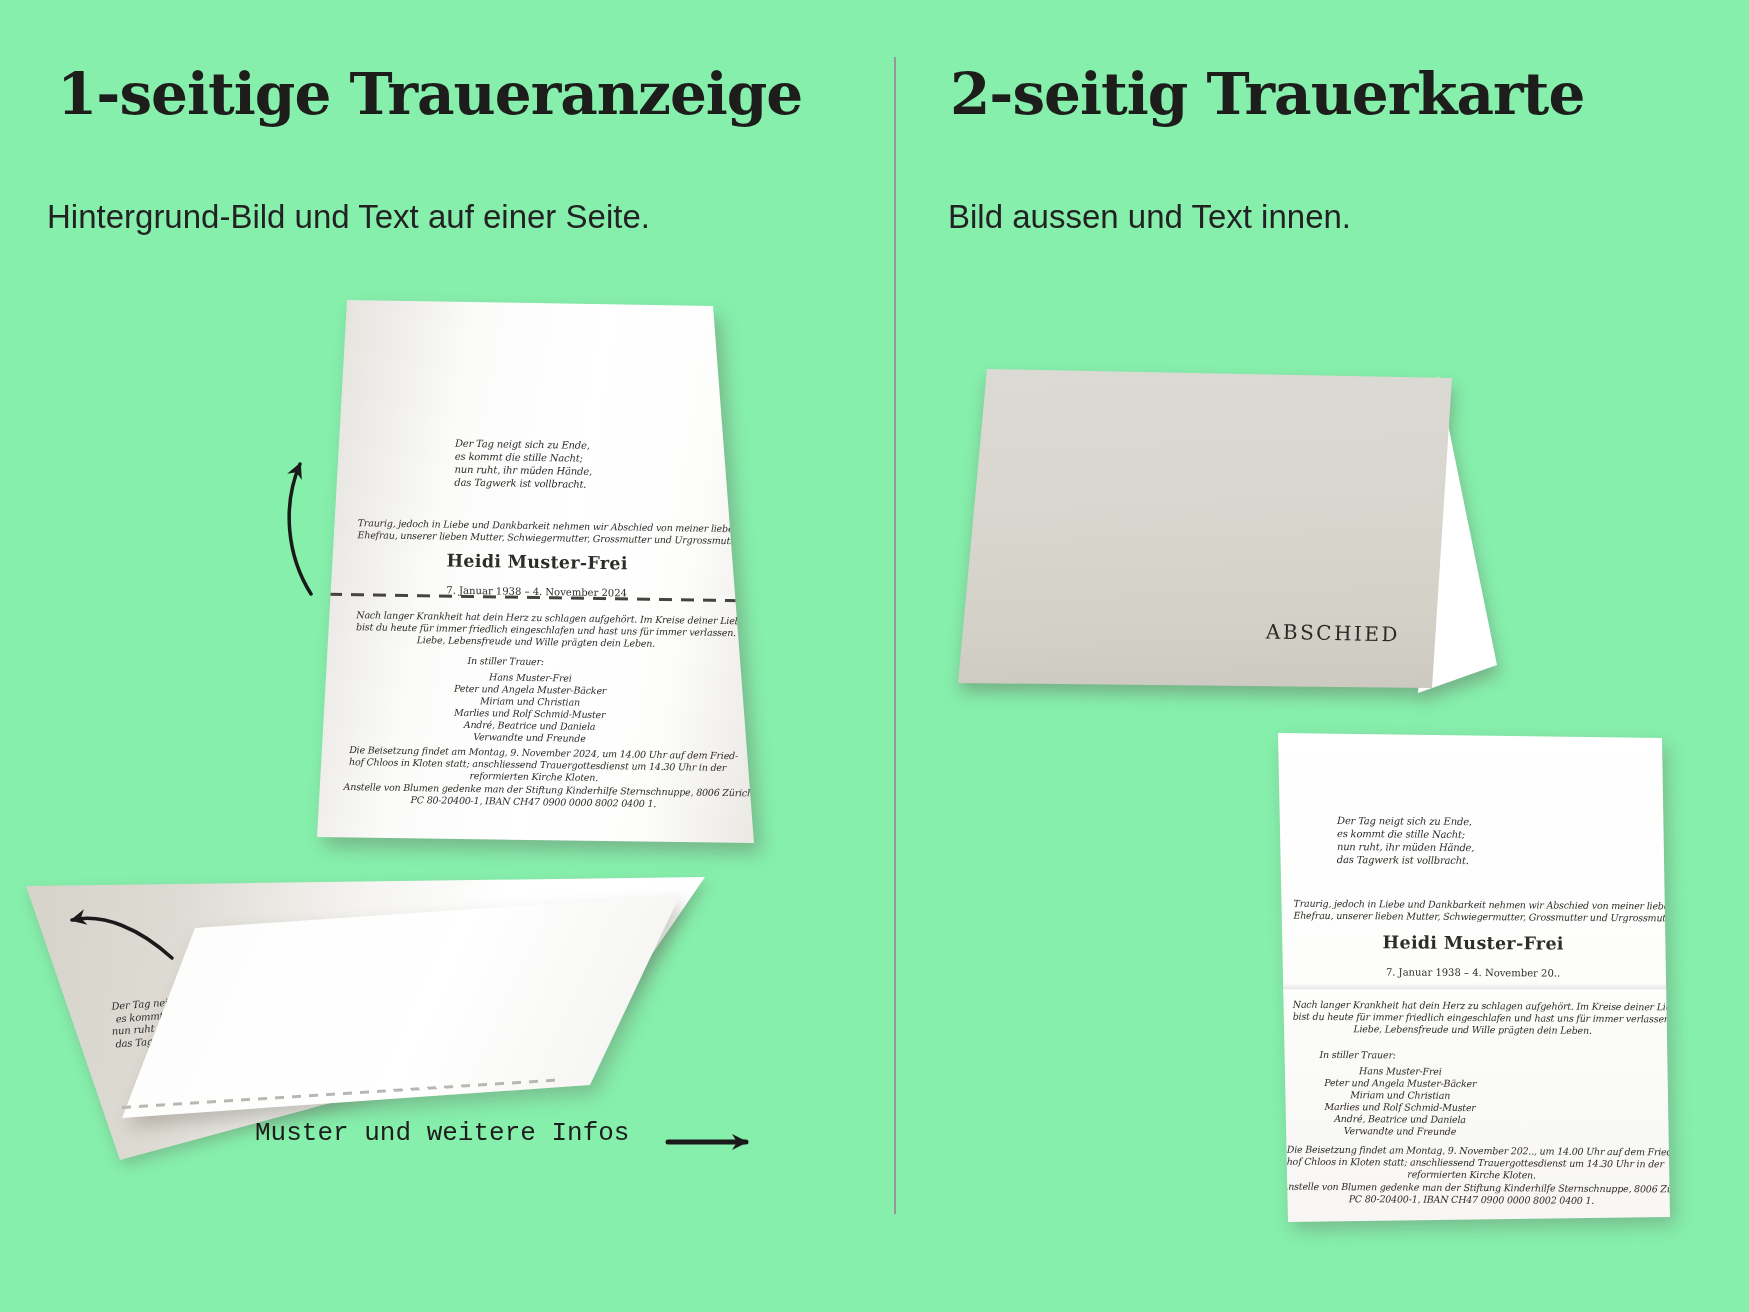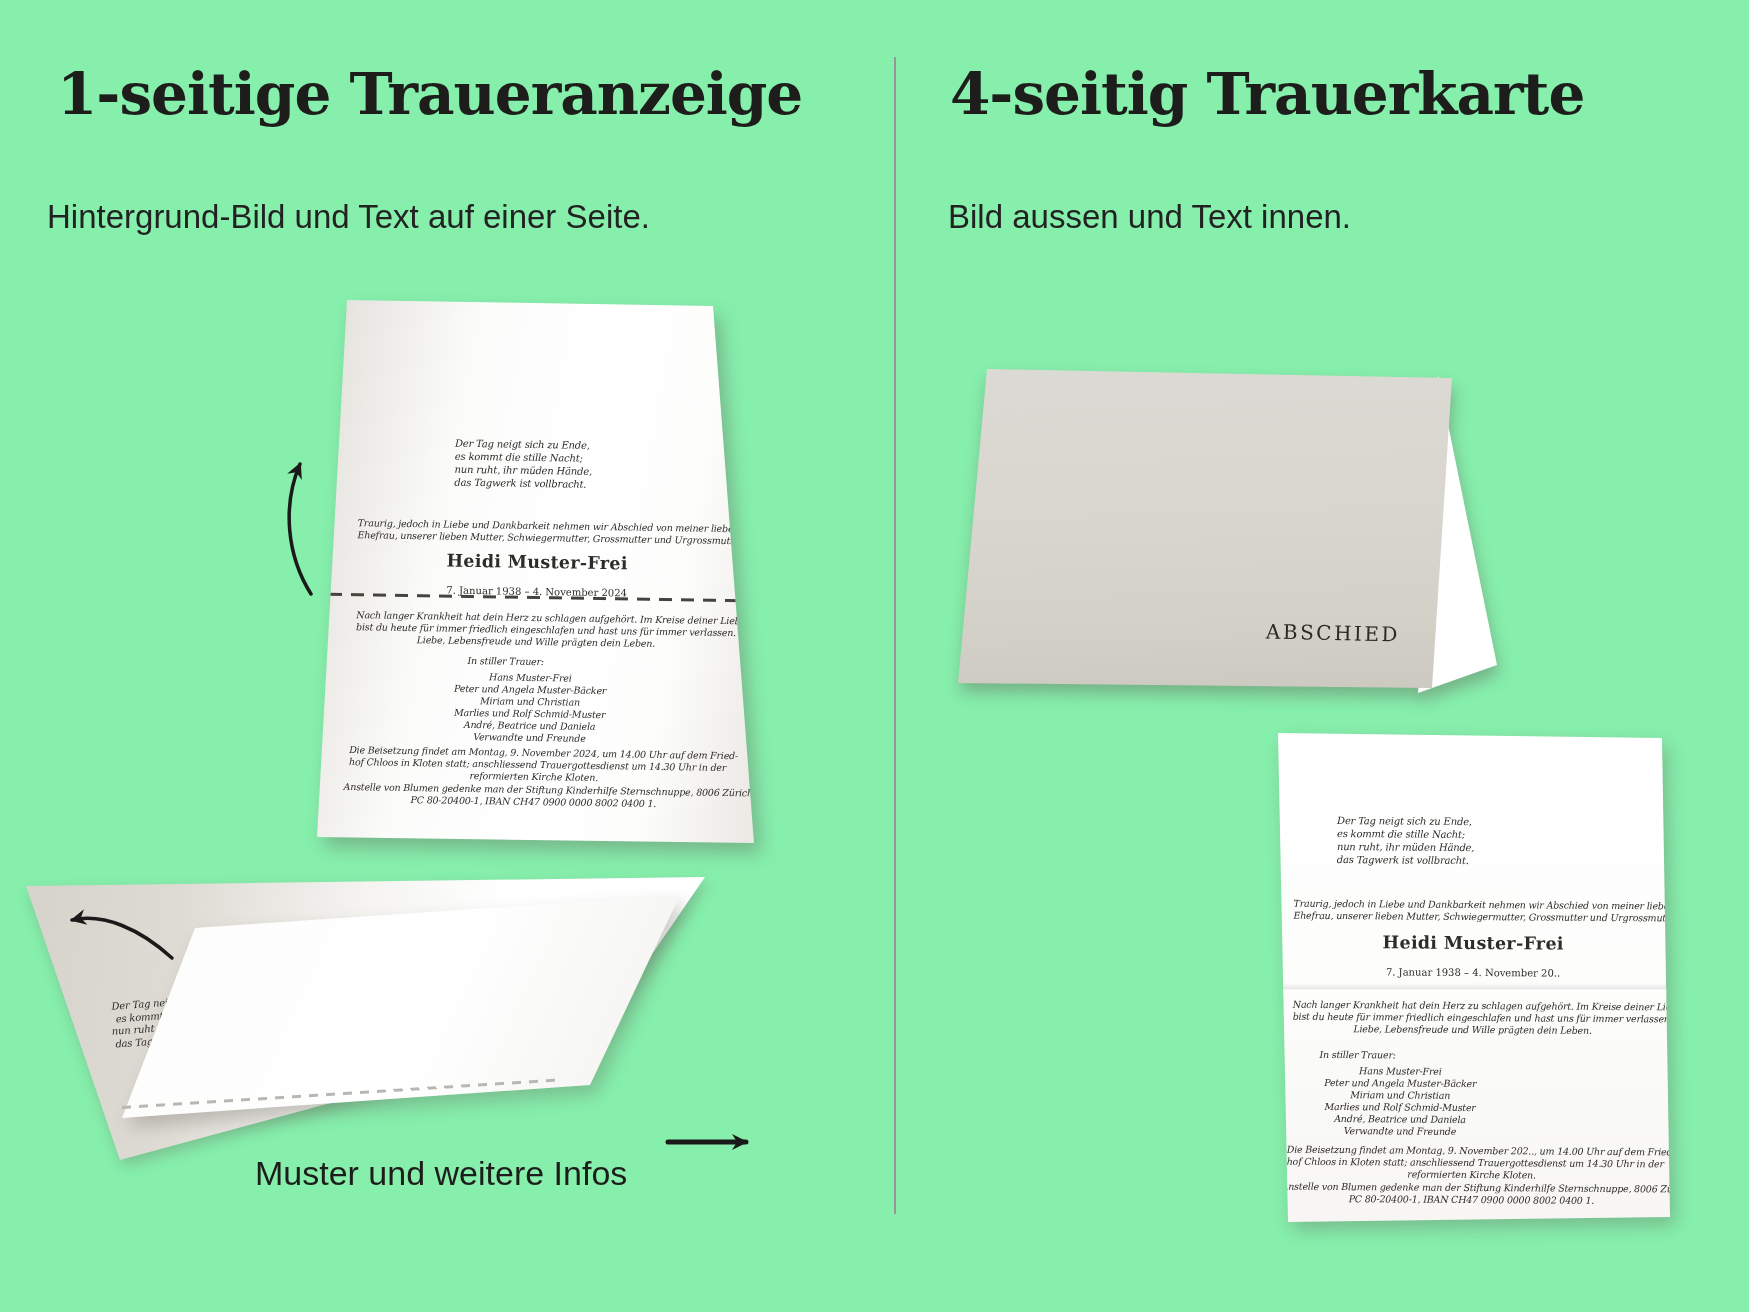--- a/index.html
+++ b/index.html
@@ -95,34 +95,34 @@
   .name-d{left:15px;top:200px;width:360px;}
   .dates-d{left:15px;top:228px;width:360px;}
   .obit-d{left:15px;top:267px;width:360px;}
   .instiller-d{position:absolute;left:42px;top:317px;}
   .mourners-d{left:18px;top:333px;width:210px;}
   .funeral-d{left:10px;top:412px;width:370px;}
   .donation-d{left:5px;top:449px;width:380px;}
 
   
   .footer-row{position:absolute;left:255px;top:1118px;display:flex;align-items:center;z-index:5;}
-  .footer-label{font-family:Liberation Sans, sans-serif;font-size:34px;color:#1d1d1b;white-space:nowrap;margin-top:36px;}
+  .footer-label{font-family:Liberation Mono, monospace;font-size:26px;color:#1d1d1b;white-space:nowrap;}
 
   
   #arrow-layer{position:absolute;left:0;top:0;width:1749px;height:1312px;z-index:5;pointer-events:none;}
 </style>
 </head>
 <body>
 
 <div id="page">
 
   <div id="title-left" class="col-title">1-seitige Traueranzeige</div>
   <div id="sub-left" class="col-sub">Hintergrund-Bild und Text auf einer Seite.</div>
   <div class="v-divider"></div>
-  <div id="title-right" class="col-title">4-seitig Trauerkarte</div>
+  <div id="title-right" class="col-title">2-seitig Trauerkarte</div>
   <div id="sub-right" class="col-sub">Bild aussen und Text innen.</div>
 
   <div class="shadow-a">
     <div class="card-a">
       <div class="card-a-content">
         <div class="poem-a">
           <div class="serif-line">Der Tag neigt sich zu Ende,</div>
           <div class="serif-line">es kommt die stille Nacht;</div>
           <div class="serif-line">nun ruht, ihr müden Hände,</div>
           <div class="serif-line">das Tagwerk ist vollbracht.</div>

